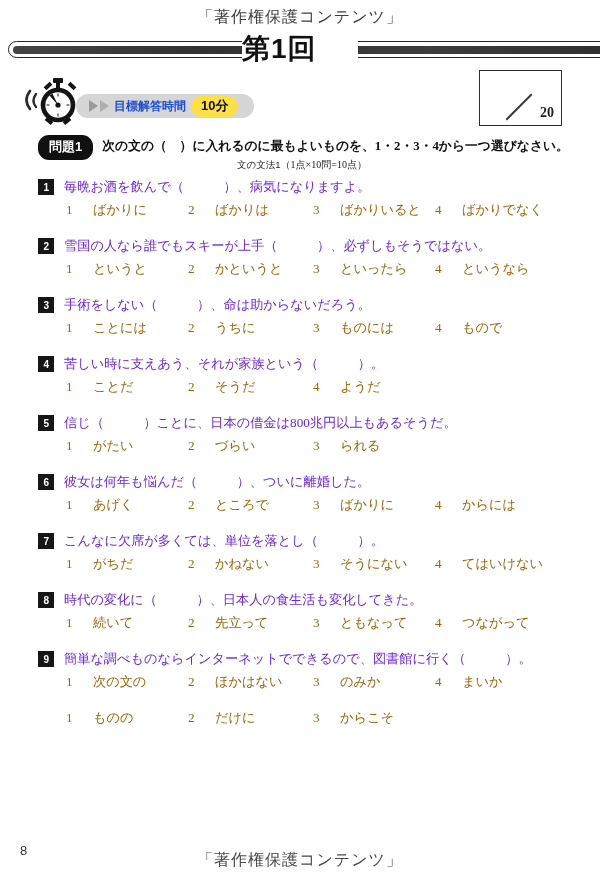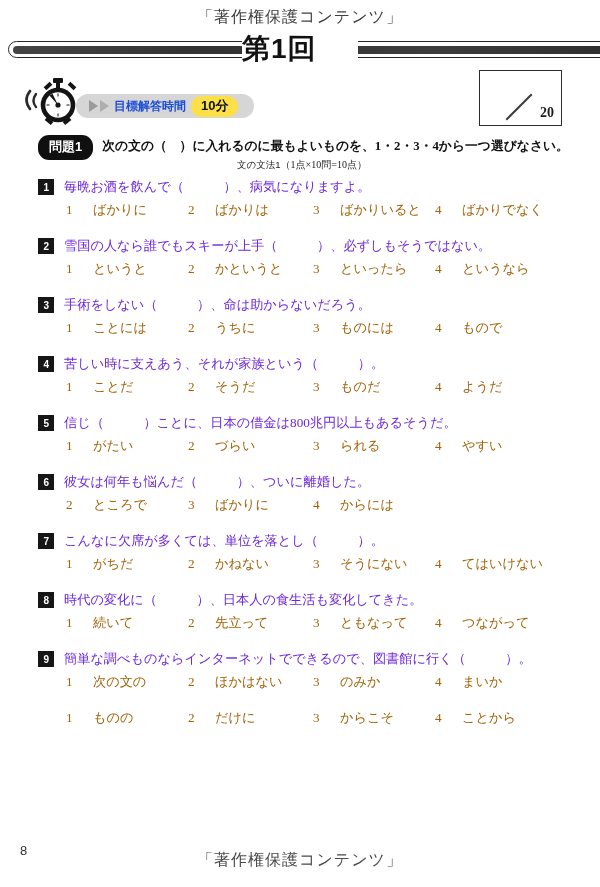--- a/index.html
+++ b/index.html
@@ -214,44 +214,43 @@
       </div>
 
       <div class="q">
         <div class="q-head">
           <span class="q-num">4</span>
           <span class="q-stem">苦しい時に支えあう、それが家族という（　　　）。</span>
         </div>
         <div class="q-opts">
           <span class="opt"><span class="onum">1</span><span>ことだ</span></span>
           <span class="opt"><span class="onum">2</span><span>そうだ</span></span>
-          <span class="opt"><span class="onum">3</span><span>ものだ</span></span>
           <span class="opt"><span class="onum">4</span><span>ようだ</span></span>
         </div>
       </div>
 
       <div class="q">
         <div class="q-head">
           <span class="q-num">5</span>
           <span class="q-stem">信じ（　　　）ことに、日本の借金は800兆円以上もあるそうだ。</span>
         </div>
         <div class="q-opts">
           <span class="opt"><span class="onum">1</span><span>がたい</span></span>
           <span class="opt"><span class="onum">2</span><span>づらい</span></span>
           <span class="opt"><span class="onum">3</span><span>られる</span></span>
-          <span class="opt"><span class="onum">4</span><span>やすい</span></span>
         </div>
       </div>
 
       <div class="q">
         <div class="q-head">
           <span class="q-num">6</span>
           <span class="q-stem">彼女は何年も悩んだ（　　　）、ついに離婚した。</span>
         </div>
         <div class="q-opts">
+          <span class="opt"><span class="onum">1</span><span>あげく</span></span>
           <span class="opt"><span class="onum">2</span><span>ところで</span></span>
           <span class="opt"><span class="onum">3</span><span>ばかりに</span></span>
           <span class="opt"><span class="onum">4</span><span>からには</span></span>
         </div>
       </div>
 
       <div class="q">
         <div class="q-head">
           <span class="q-num">7</span>
           <span class="q-stem">こんなに欠席が多くては、単位を落とし（　　　）。</span>
@@ -288,21 +287,20 @@
           <span class="opt"><span class="onum">3</span><span>のみか</span></span>
           <span class="opt"><span class="onum">4</span><span>まいか</span></span>
         </div>
       </div>
 
       <div class="q">
         <div class="q-opts">
           <span class="opt"><span class="onum">1</span><span>ものの</span></span>
           <span class="opt"><span class="onum">2</span><span>だけに</span></span>
           <span class="opt"><span class="onum">3</span><span>からこそ</span></span>
-          <span class="opt"><span class="onum">4</span><span>ことから</span></span>
         </div>
       </div>
     </div>
 
   <div class="footer-page-num">8</div>
   <div class="copyright-bottom">「著作権保護コンテンツ」</div>
 
 </div>
 
 </body></html>

